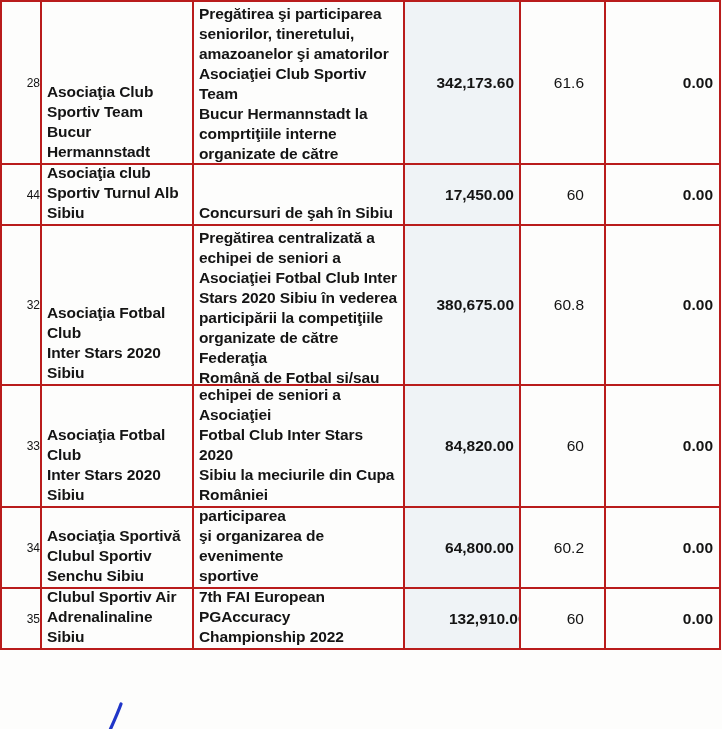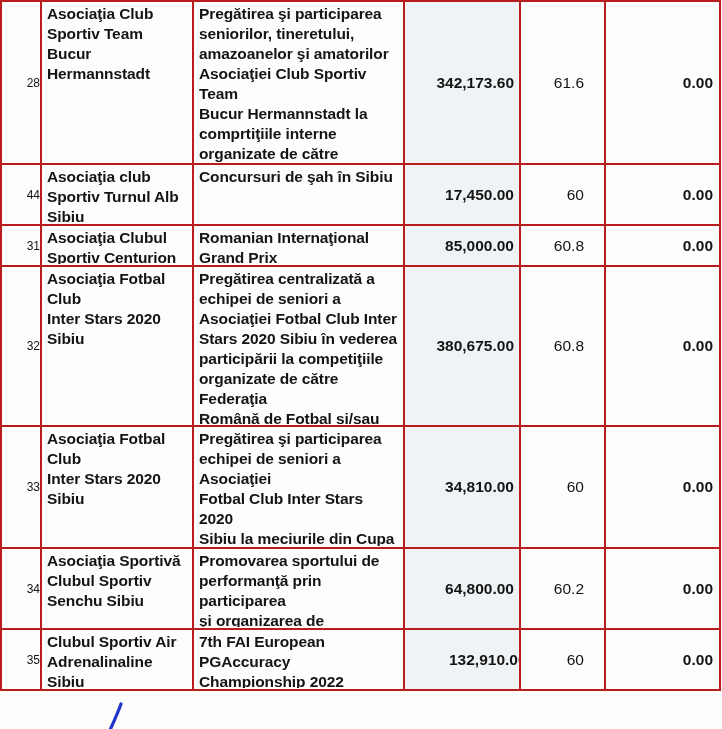--- a/index.html
+++ b/index.html
@@ -17,21 +17,21 @@
     width:719px; margin:0;
   }
   td { border:2px solid #b91c1c; padding:0; vertical-align:middle; overflow:hidden; }
 
   
   tr.r0 { height:163px; } tr.r1 { height:61px; } tr.r2 { height:40px; }
   tr.r3 { height:41px; }  tr.r4 { height:160px; } tr.r5 { height:122px; }
   tr.r6 { height:81px; }  tr.r7 { height:61px; }
 
   .box {
-    overflow:hidden; display:flex; flex-direction:column; justify-content:flex-start;
+    overflow:hidden; display:flex; flex-direction:column; justify-content:flex-end;
   }
   tr.r0 .box { height:158px; } tr.r1 .box { height:56px; } tr.r2 .box { height:35px; }
   tr.r3 .box { height:36px; }  tr.r4 .box { height:155px; } tr.r5 .box { height:117px; }
   tr.r6 .box { height:76px; }  tr.r7 .box { height:56px; }
   .box.top { justify-content:flex-start; }
 
   td.nr   { text-align:right; font-size:12px; font-weight:400; }
   td.name .box, td.desc .box { padding:0 5px; }
   .bold-text {
     font-weight:700; font-size:15.5px; line-height:20px;
@@ -96,38 +96,20 @@
           </td>
         <td class="desc">
             <div class="box">
               <span class="bold-text">Concursuri de şah în Sibiu</span>
             </div>
           </td>
         <td class="amount" style="background: rgb(239, 243, 246);">17,450.00</td>
         <td class="score">60</td>
         <td class="zero">0.00</td>
       </tr>
-      <tr class="r3">
-        <td class="nr">31</td>
-        <td class="name">
-            <div class="box">
-              <span class="bold-text">Asociaţia Clubul
-Sportiv Centurion</span>
-            </div>
-          </td>
-        <td class="desc">
-            <div class="box">
-              <span class="bold-text">Romanian Internaţional
-Grand Prix</span>
-            </div>
-          </td>
-        <td class="amount" style="background: rgb(239, 243, 246);">85,000.00</td>
-        <td class="score">60.8</td>
-        <td class="zero">0.00</td>
-      </tr>
       <tr class="r4">
         <td class="nr">32</td>
         <td class="name">
             <div class="box">
               <span class="bold-text">Asociaţia Fotbal Club
 Inter Stars 2020
 Sibiu</span>
             </div>
           </td>
         <td class="desc">
@@ -157,21 +139,21 @@
           </td>
         <td class="desc">
             <div class="box">
               <span class="bold-text">Pregătirea şi participarea
 echipei de seniori a Asociaţiei
 Fotbal Club Inter Stars 2020
 Sibiu la meciurile din Cupa
 României</span>
             </div>
           </td>
-        <td class="amount" style="background: rgb(239, 243, 246);">34,810.00</td>
+        <td class="amount" style="background: rgb(239, 243, 246);">84,820.00</td>
         <td class="score">60</td>
         <td class="zero">0.00</td>
       </tr>
       <tr class="r6">
         <td class="nr">34</td>
         <td class="name">
             <div class="box">
               <span class="bold-text">Asociaţia Sportivă
 Clubul Sportiv
 Senchu Sibiu</span>

